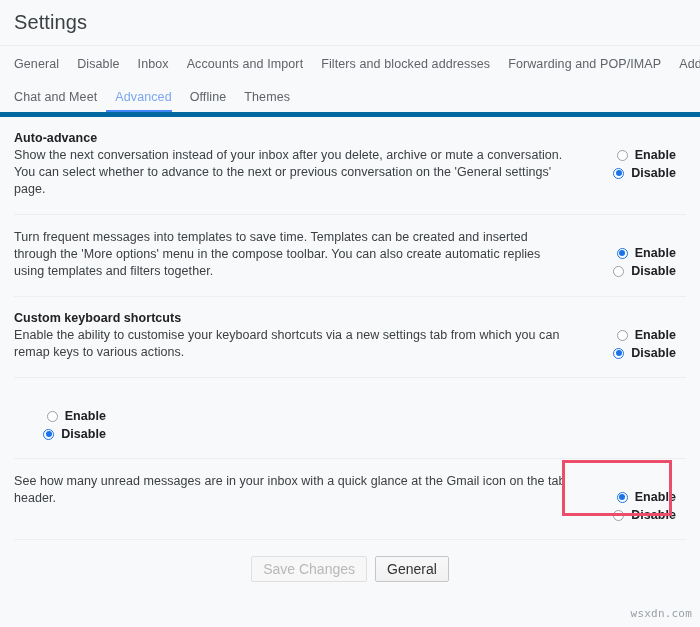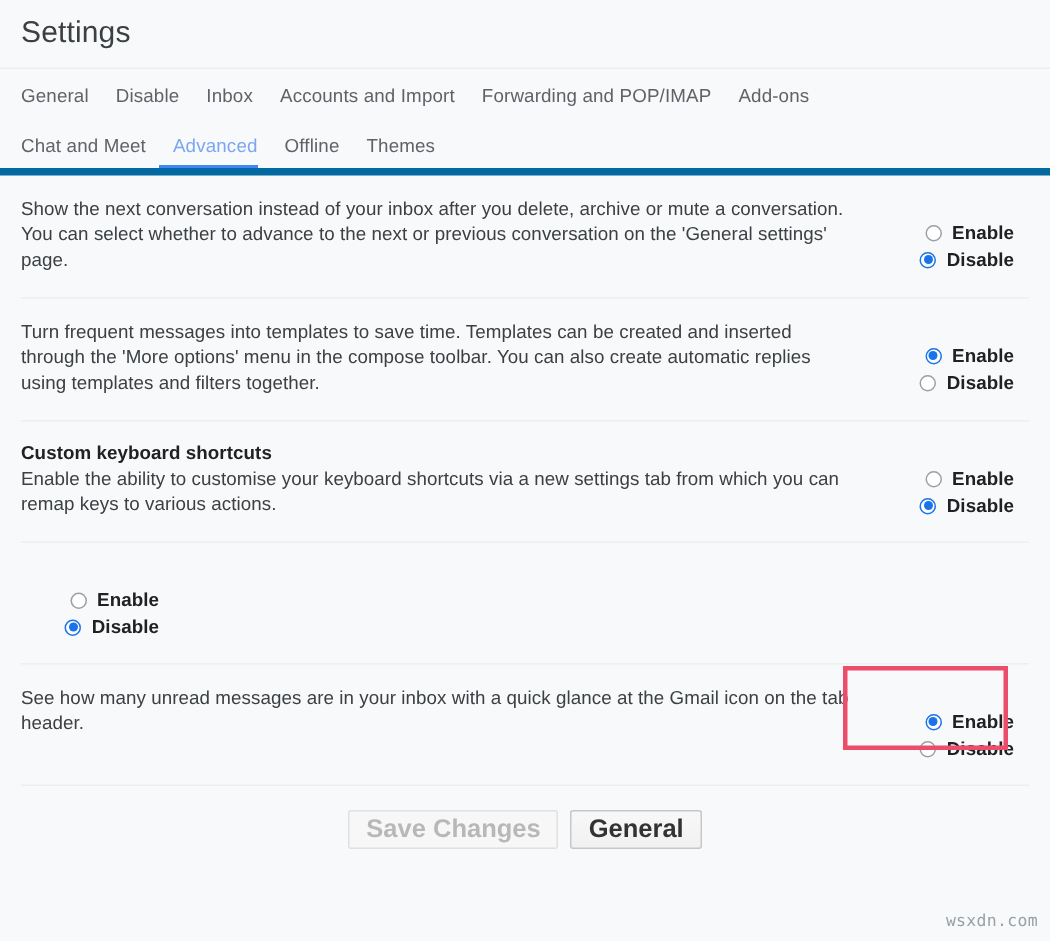--- a/index.html
+++ b/index.html
@@ -161,30 +161,29 @@
   
   .footer {
     display: flex;
     justify-content: center;
     align-items: center;
     gap: 8px;
     padding-top: 16px;
   }
   .btn {
     font-family: "Liberation Sans", sans-serif;
-    font-size: 17px;
+    font-size: 14px;
     padding: 4px 11px;
     border-radius: 2px;
     box-sizing: border-box;
     line-height: 16px;
     cursor: pointer;
     background: linear-gradient(#f8f8f8, #f1f1f1);
     border: 1px solid #c6c6c6;
     color: #333333;
-    font-weight: bold;
   }
   .btn.disabled {
     color: #b8b8b8;
     border: 1px solid #e0e0e0;
     background: #f7f7f7;
     cursor: default;
   }
 
   
   .watermark {
@@ -203,34 +202,36 @@
 <div class="settings-header">
   <div class="settings-title">Settings</div>
 </div>
 
 <div class="tabs-wrap">
   <div class="tab-row" id="tab-row-1">
       <div class="tab">General</div>
       <div class="tab">Disable</div>
       <div class="tab">Inbox</div>
       <div class="tab">Accounts and Import</div>
+      <div class="tab">Filters and blocked addresses</div>
       <div class="tab">Forwarding and POP/IMAP</div>
       <div class="tab">Add-ons</div>
     </div>
   <div class="tab-row" id="tab-row-2">
       <div class="tab">Chat and Meet</div>
       <div class="tab active">Advanced</div>
       <div class="tab">Offline</div>
       <div class="tab">Themes</div>
     </div>
 </div>
 
 <div class="sections" id="sections-host">
     <div class="section">
       <div class="section-text">
+        <div class="section-title">Auto-advance</div>
         <div class="section-desc">Show the next conversation instead of your inbox after you delete, archive or mute a conversation. You can select whether to advance to the next or previous conversation on the 'General settings' page.</div>
       </div>
       <div class="radio-group">
         <div class="radio-row">
           <span class="radio-dot"></span>
           <span class="radio-label">Enable</span>
         </div>
         <div class="radio-row">
           <span class="radio-dot checked"></span>
           <span class="radio-label">Disable</span>

